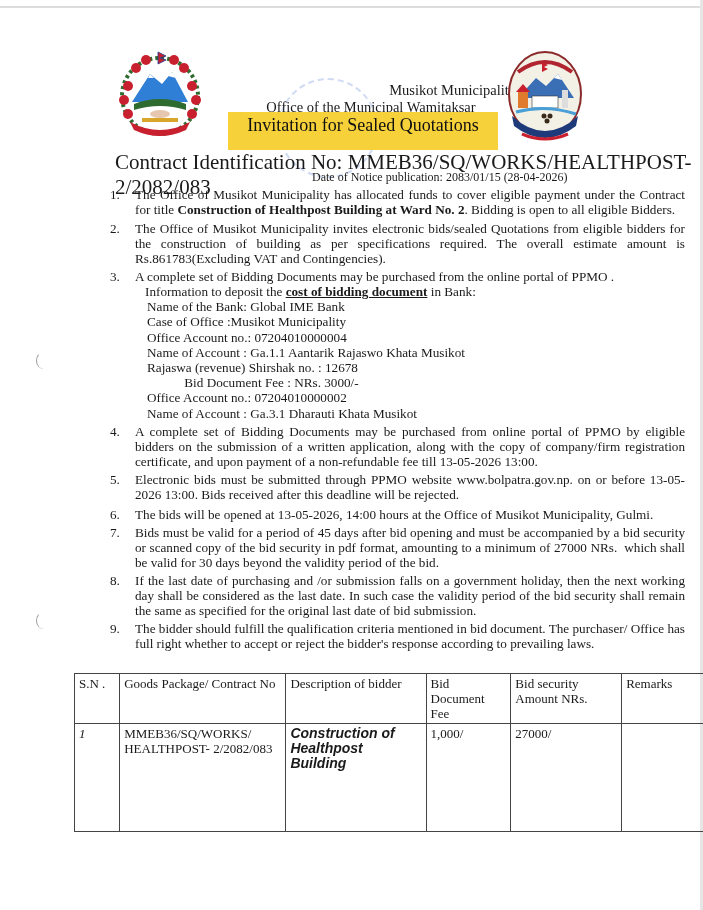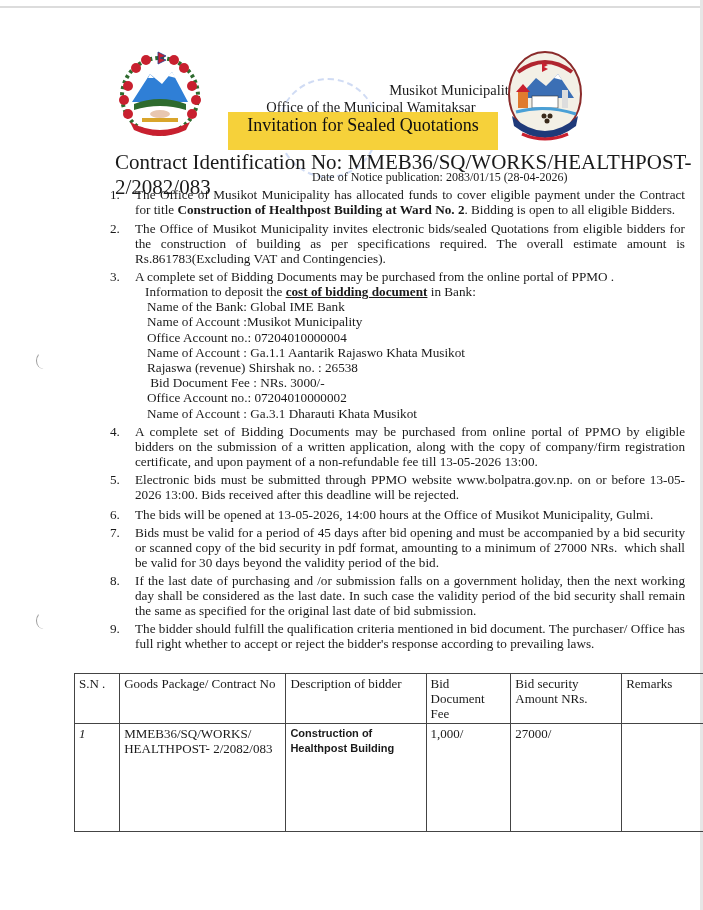--- a/index.html
+++ b/index.html
@@ -41,21 +41,21 @@
   .u { text-decoration: underline; font-weight: bold; }
   b { font-weight: bold; }
 
   table.bids {
     position: absolute; left: 74px; top: 673px; width: 694px;
     border-collapse: collapse; font-size: 13px; line-height: 15px;
   }
   table.bids td { border: 1px solid #444; vertical-align: top; padding: 2px 4px; }
   table.bids tr.head td { height: 44px; }
   table.bids tr.row td { height: 103px; }
-  .sans-bold { font-family: "Liberation Sans", sans-serif; font-weight: bold; font-size: 11px; }
+  .sans-bold { font-family: "Liberation Sans", sans-serif; font-weight: bold; font-size: 14px; font-style: italic; }
   .italic { font-style: italic; }
 </style>
 </head>
 <body>
 
 <div class="top-rule"></div>
 <div class="right-edge"></div>
 <div class="punch p1"></div>
 <div class="punch p2"></div>
 
@@ -121,25 +121,25 @@
   <div class="item" style="margin-top:4px;">
     <span class="num">2.</span>
     <span>The Office of Musikot Municipality invites electronic bids/sealed Quotations from eligible bidders for the construction of building as per specifications required. The overall estimate amount is Rs.861783(Excluding VAT and Contingencies).</span>
   </div>
   <div class="item">
     <span class="num">3.</span>
     <div>A complete set of Bidding Documents may be purchased from the online portal of PPMO .</div>
     <div class="bank">
       <div style="margin-left:-2px;"><span>Information to deposit the </span><span class="u">cost of bidding document</span><span> in Bank:</span></div>
       <div>Name of the Bank: Global IME Bank</div>
-      <div>Name of Account :Musikot Municipality</div>
+      <div>Case of Office :Musikot Municipality</div>
       <div>Office Account no.: 07204010000004</div>
       <div>Name of Account : Ga.1.1 Aantarik Rajaswo Khata Musikot</div>
-      <div>Rajaswa (revenue) Shirshak no. : 26538</div>
-      <div style="white-space:pre;"> Bid Document Fee : NRs. 3000/-</div>
+      <div>Rajaswa (revenue) Shirshak no. : 12678</div>
+      <div style="white-space:pre;margin-left:34px;"> Bid Document Fee : NRs. 3000/-</div>
       <div>Office Account no.: 07204010000002</div>
       <div>Name of Account : Ga.3.1 Dharauti Khata Musikot</div>
     </div>
   </div>
   <div class="item">
     <span class="num">4.</span>
     <span>A complete set of Bidding Documents may be purchased from online portal of PPMO by eligible bidders on the submission of a written application, along with the copy of company/firm registration certificate, and upon payment of a non-refundable fee till 13-05-2026 13:00.</span>
   </div>
   <div class="item">
     <span class="num">5.</span>

